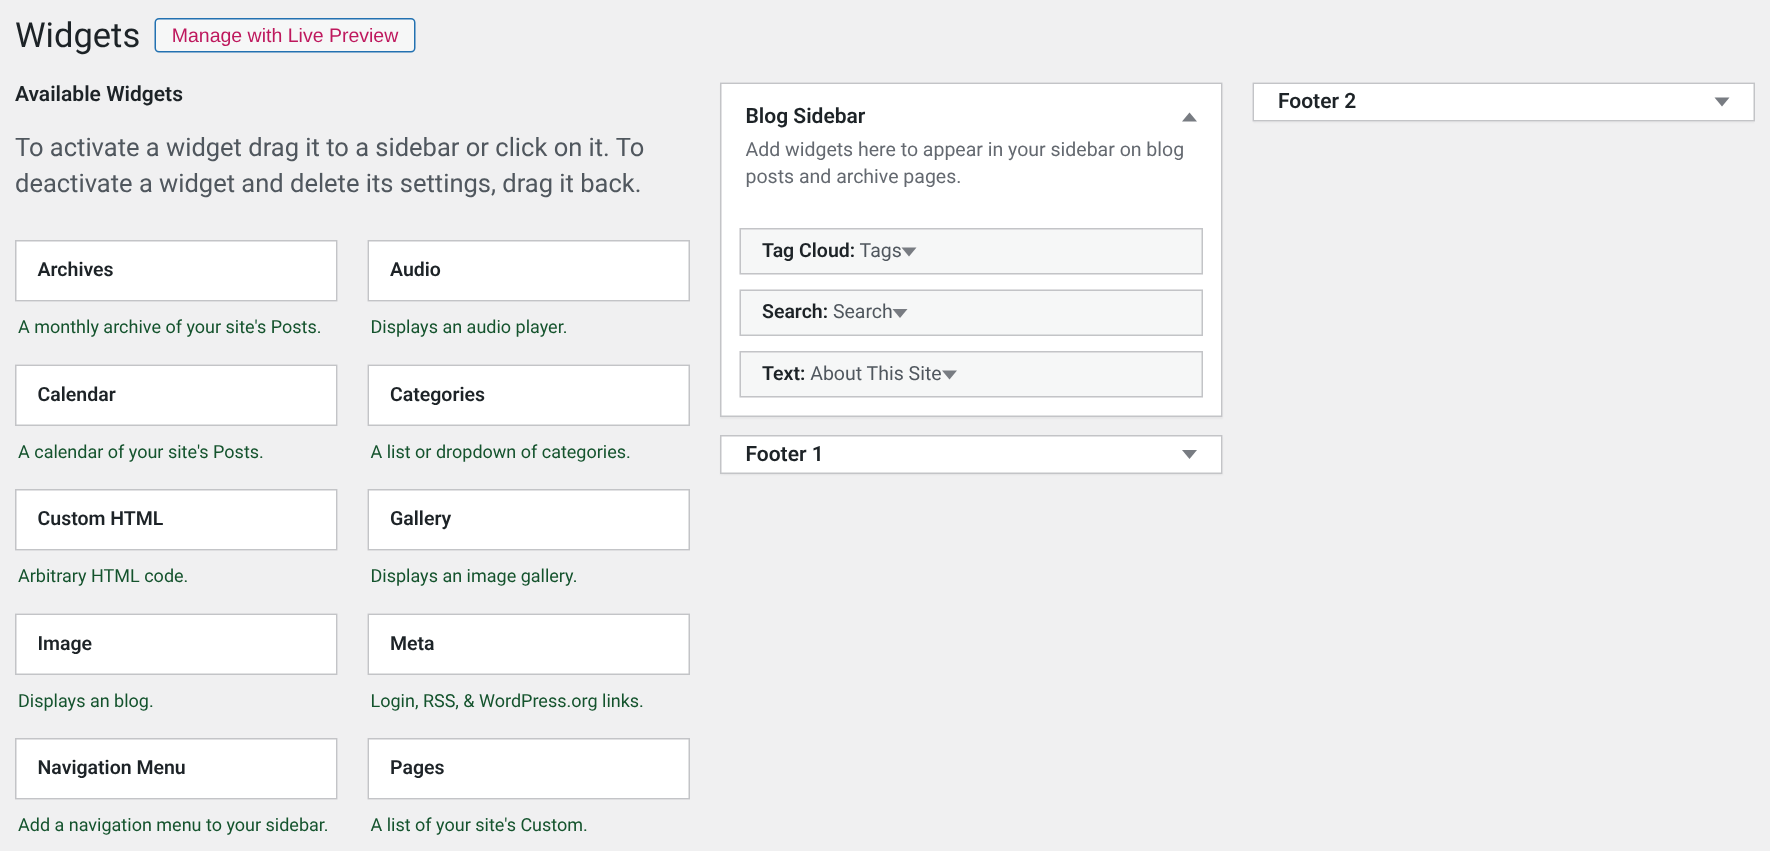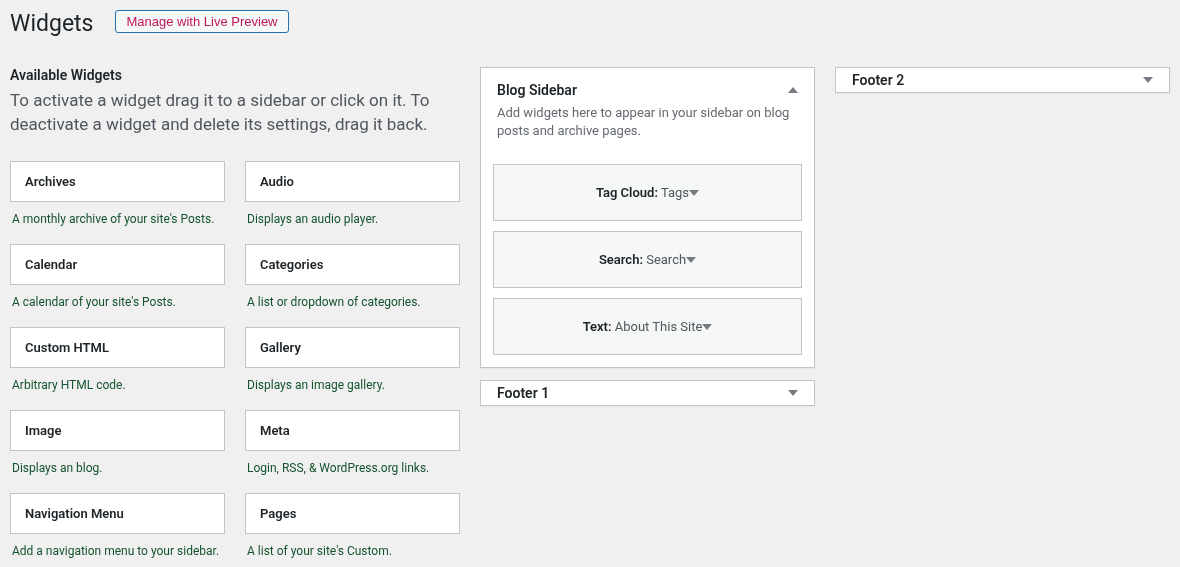--- a/index.html
+++ b/index.html
@@ -6,23 +6,23 @@
     body {
       font-family: -apple-system, BlinkMacSystemFont, "Segoe UI", Roboto, sans-serif;
       background: #f0f0f1;
       color: #1d2327;
       font-size: 13px;
       padding: 10px;
       width: 1180px;
     }
     .header {
       display: flex;
-      align-items: flex-start;
-      gap: 22px;
-      margin-bottom: 30px;
+      align-items: center;
+      gap: 10px;
+      margin-bottom: 18px;
     }
     .page-title {
       font-size: 23px;
       font-weight: 400;
       color: #1d2327;
     }
     .live-preview-btn {
       border: 1px solid #2271b1;
       background: #f6f7f7;
       color: #be185d;
@@ -37,21 +37,21 @@
       gap: 20px;
     }
     .left-col {
       width: 450px;
       flex-shrink: 0;
     }
     .section-heading {
       font-size: 14px;
       font-weight: 600;
       color: #1d2327;
-      margin-bottom: 6px;
+      margin-bottom: 17px;
     }
     .section-desc {
       font-size: 17px;
       color: #50575e;
       margin-bottom: 24px;
       line-height: 1.4;
     }
     .widget-grid {
       display: grid;
       grid-template-columns: 1fr 1fr;
@@ -125,24 +125,24 @@
       color: #646970;
       margin-top: 6px;
       line-height: 1.4;
     }
     .sidebar-widgets {
       padding: 0 12px 12px 12px;
     }
     .sidebar-widget {
       background: #f6f7f7;
       border: 1px solid #c3c4c7;
-      padding: 20px 14px;
+      padding: 7px 14px;
       margin-top: 10px;
       display: flex;
-      justify-content: center;
+      justify-content: flex-start;
       align-items: center;
       cursor: pointer;
     }
     .sidebar-widget-label {
       font-size: 13px;
       color: #50575e;
     }
     .sidebar-widget-label strong {
       font-weight: 600;
       color: #1d2327;

